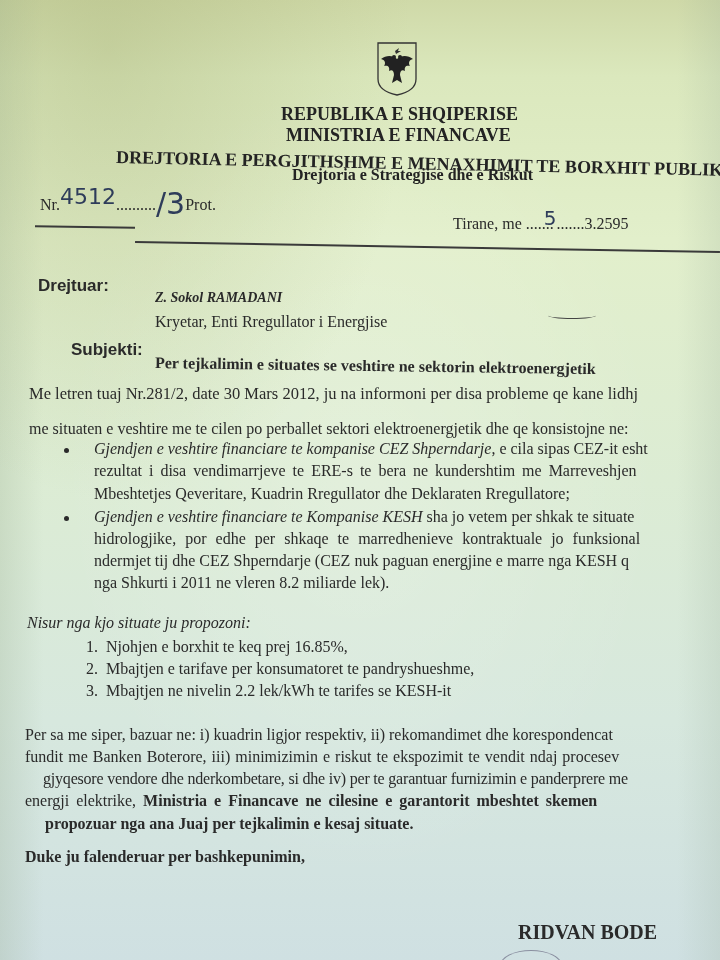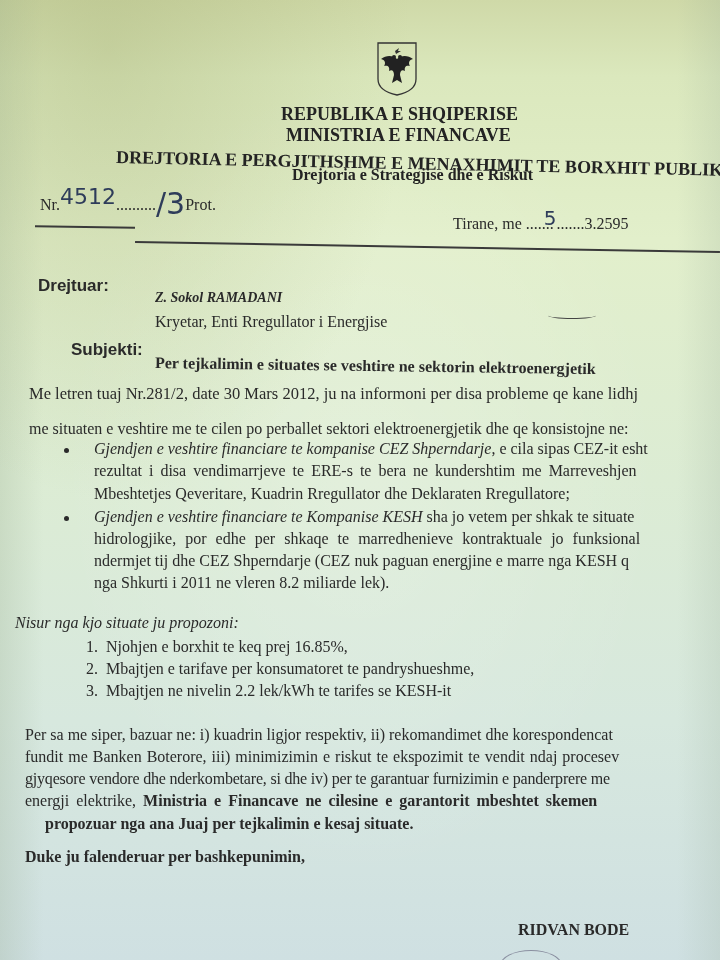--- a/index.html
+++ b/index.html
@@ -79,35 +79,35 @@
 <div class="abs normal" style="left:94px; top:485px;text-align:center;">Mbeshtetjes Qeveritare, Kuadrin Rregullator dhe Deklaraten Rregullatore;</div>
 
 <div class="bullet" style="left:64px; top:516px;"></div>
 <div class="abs normal" style="left:94px; top:508px;">
   <span class="ital">Gjendjen e veshtire financiare te Kompanise KESH</span><span> sha jo vetem per shkak te situate</span>
 </div>
 <div class="abs normal" style="left:94px; top:530px; word-spacing:5px;">hidrologjike, por edhe per shkaqe te marredhenieve kontraktuale jo funksional</div>
 <div class="abs normal" style="left:94px; top:552px;">ndermjet tij dhe CEZ Shperndarje (CEZ nuk paguan energjine e marre nga KESH q</div>
 <div class="abs normal" style="left:94px; top:574px;">nga Shkurti i 2011 ne vleren 8.2 miliarde lek).</div>
 
-<div class="abs normal ital" style="left:15px; top:614px;font-style:italic;">Nisur nga kjo situate ju propozoni:</div>
+<div class="abs normal ital" style="left:27px; top:614px;font-style:italic;">Nisur nga kjo situate ju propozoni:</div>
 <div class="abs normal" style="left:86px; top:638px;">
   <span>1.</span>&nbsp;&nbsp;<span>Njohjen e borxhit te keq prej 16.85%,</span>
 </div>
 <div class="abs normal" style="left:86px; top:660px;">
   <span>2.</span>&nbsp;&nbsp;<span>Mbajtjen e tarifave per konsumatoret te pandryshueshme,</span>
 </div>
 <div class="abs normal" style="left:86px; top:682px;">
   <span>3.</span>&nbsp;&nbsp;<span>Mbajtjen ne nivelin 2.2 lek/kWh te tarifes se KESH-it</span>
 </div>
 
 <div class="abs normal" style="left:25px; top:726px;">Per sa me siper, bazuar ne: i) kuadrin ligjor respektiv, ii) rekomandimet dhe korespondencat</div>
 <div class="abs normal" style="left:25px; top:748px; word-spacing:1px;">fundit me Banken Boterore, iii) minimizimin e riskut te ekspozimit te vendit ndaj procesev</div>
-<div class="abs normal" style="left:25px; top:770px; letter-spacing:-0.2px;text-align:right;">gjyqesore vendore dhe nderkombetare, si dhe iv) per te garantuar furnizimin e panderprere me</div>
+<div class="abs normal" style="left:43px; top:770px; letter-spacing:-0.2px;text-align:right;">gjyqesore vendore dhe nderkombetare, si dhe iv) per te garantuar furnizimin e panderprere me</div>
 <div class="abs normal" style="left:25px; top:792px; word-spacing:3px;">
   <span>energji elektrike, </span><span class="bold">Ministria e Financave ne cilesine e garantorit mbeshtet skemen</span>
 </div>
 <div class="abs normal bold" style="left:25px; top:815px;margin-left:20px;">propozuar nga ana Juaj per tejkalimin e kesaj situate.</div>
 
 <div class="abs normal" style="left:25px; top:848px;font-weight:bold;">Duke ju falenderuar per bashkepunimin,</div>
 
-<div class="abs" style="left:518px; top:921px; font-weight:bold; font-size:16px;">RIDVAN BODE</div>
+<div class="abs" style="left:518px; top:921px; font-weight:bold; font-size:20px;">RIDVAN BODE</div>
 <div class="stamp-arc"></div>
 
 </body></html>

